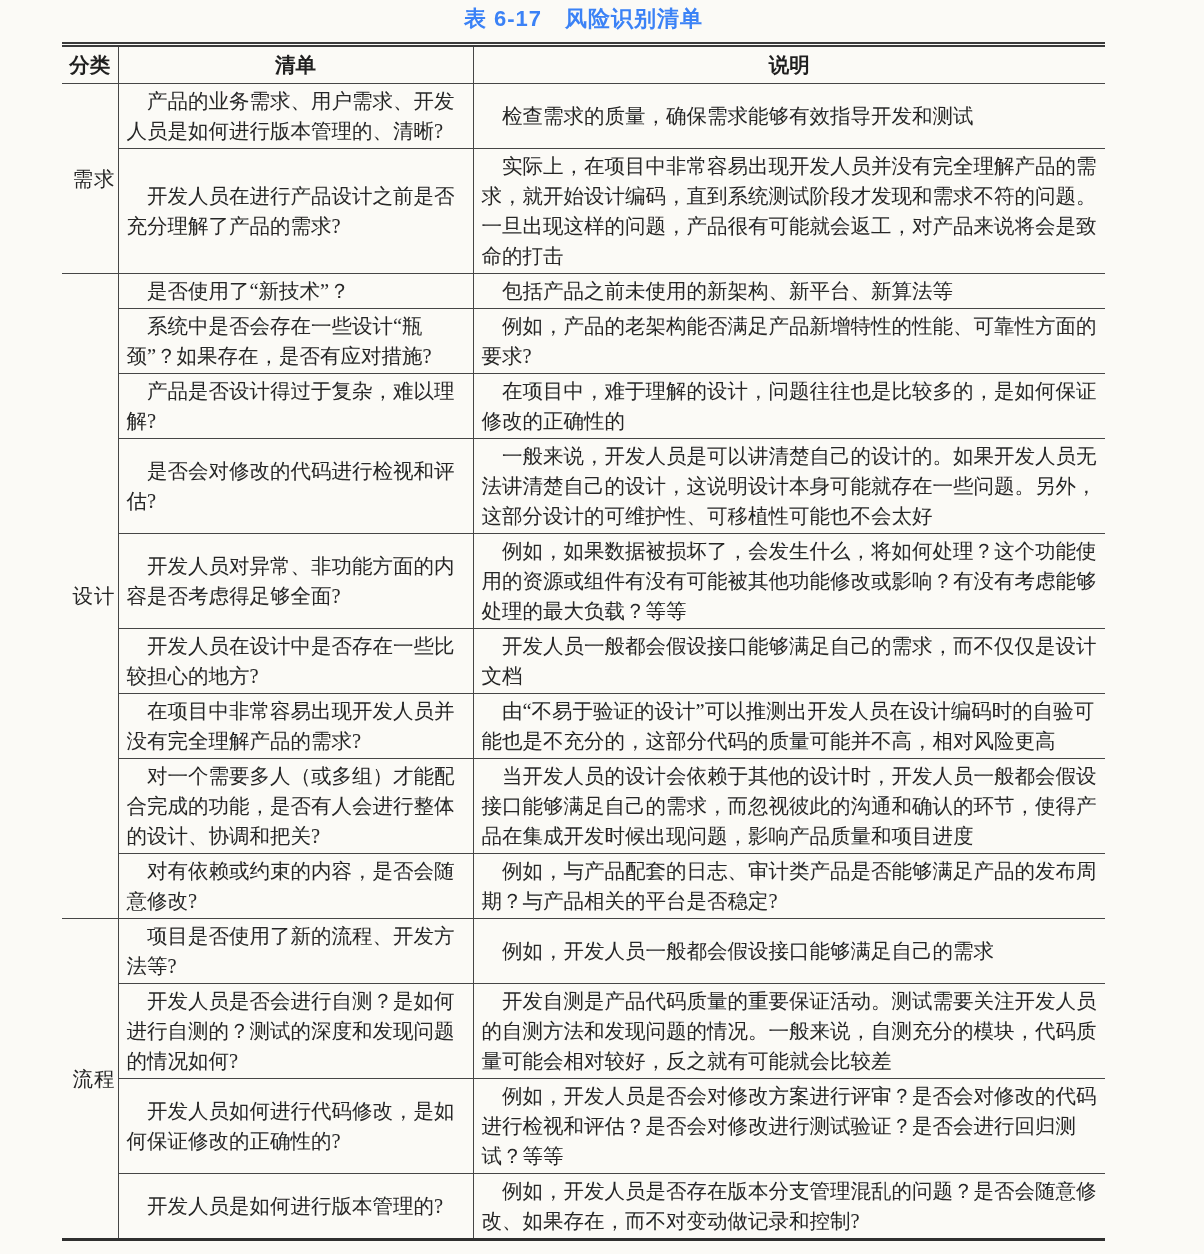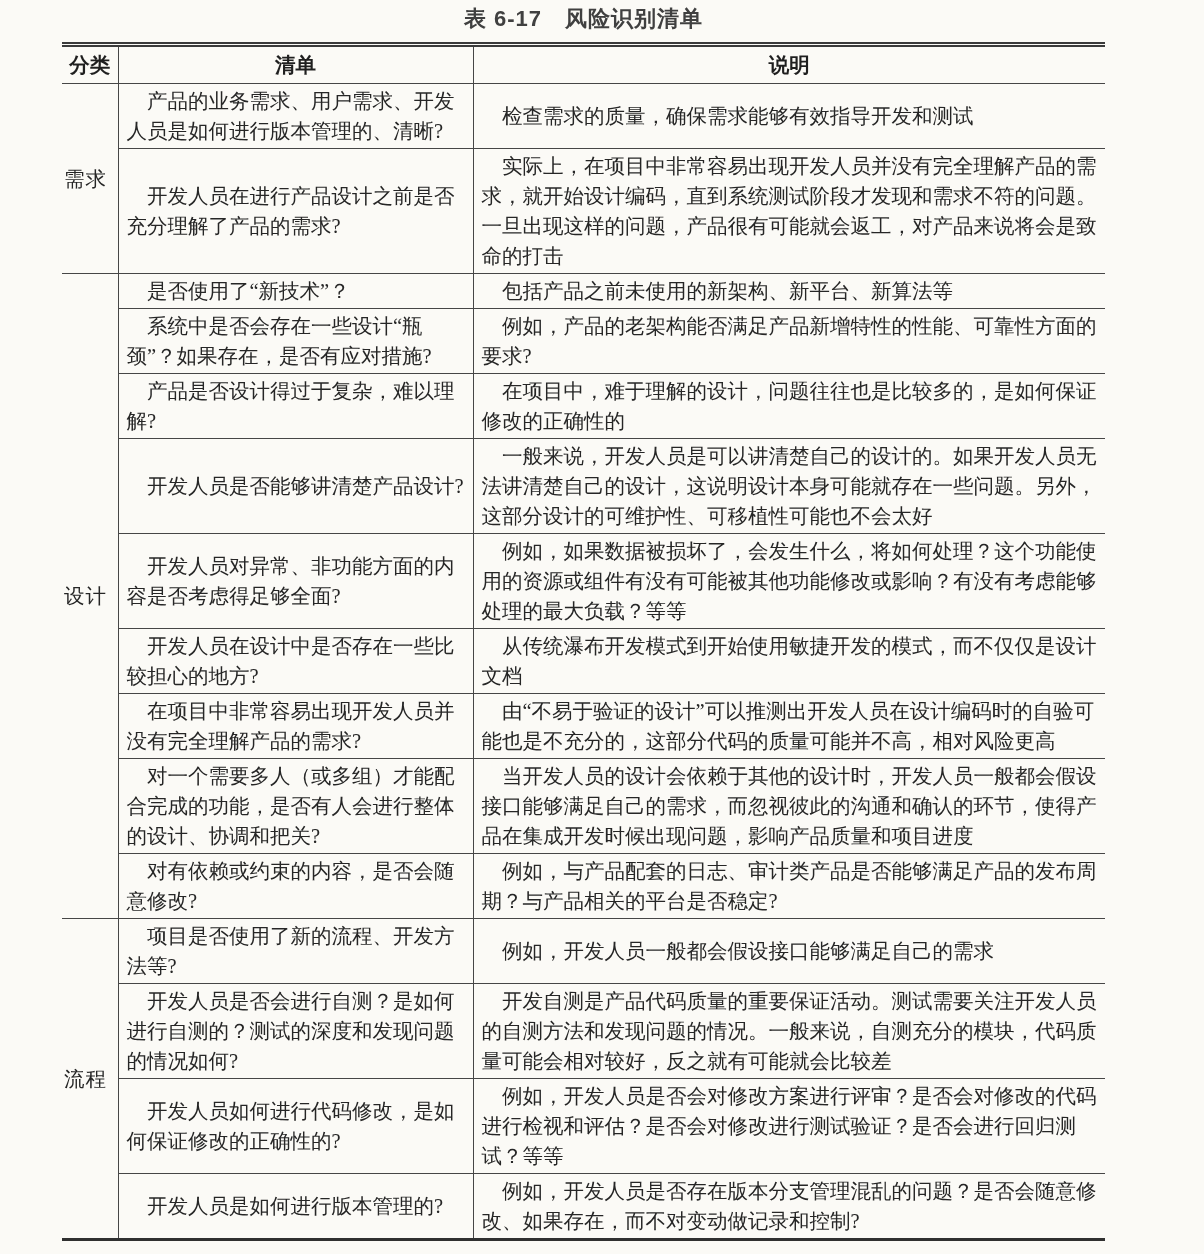--- a/index.html
+++ b/index.html
@@ -20,21 +20,21 @@
     box-sizing: border-box;
   }
   .title {
     width: 1043px;
     margin: 0 0 7px 62px;
     text-align: center;
     font-family: "Liberation Sans", sans-serif;
     font-weight: bold;
     font-size: 22px;
     letter-spacing: 1px;
-    color: #404040;
+    color: #3b82f6;
   }
   table.risk {
     width: 1043px;
     margin-left: 62px;
     border-collapse: collapse;
     table-layout: fixed;
     border-top: 5px double #3a3a3a;
     border-bottom: 3px solid #303030;
     margin-top: 8px;
   }
@@ -55,21 +55,21 @@
     font-size: 20.5px;
     line-height: 30px;
     vertical-align: middle;
     border: 1.5px solid #464646;
     padding: 2px 7px 2px 8px;
     text-indent: 1em;
     word-break: normal;
     color: #262626;
   }
   td.cat {
-    text-align: left;
+    text-align: right;
     text-indent: 0;
     padding: 2px 2px;
     border-left: none;
     letter-spacing: 1px;
   }
   td.desc { border-right: none; }
   th.h-cat  { border-left: none; }
   th.h-desc { border-right: none; }
 </style>
 </head>
@@ -111,30 +111,30 @@
         </tr>
         <tr>
           <td class="chk">系统中是否会存在一些设计“瓶颈”？如果存在，是否有应对措施?</td>
           <td class="desc">例如，产品的老架构能否满足产品新增特性的性能、可靠性方面的要求?</td>
         </tr>
         <tr>
           <td class="chk">产品是否设计得过于复杂，难以理解?</td>
           <td class="desc">在项目中，难于理解的设计，问题往往也是比较多的，是如何保证修改的正确性的</td>
         </tr>
         <tr>
-          <td class="chk">开发人员是否能够讲清楚产品设计?</td>
+          <td class="chk">是否会对修改的代码进行检视和评估?</td>
           <td class="desc">一般来说，开发人员是可以讲清楚自己的设计的。如果开发人员无法讲清楚自己的设计，这说明设计本身可能就存在一些问题。另外，这部分设计的可维护性、可移植性可能也不会太好</td>
         </tr>
         <tr>
           <td class="chk">开发人员对异常、非功能方面的内容是否考虑得足够全面?</td>
           <td class="desc">例如，如果数据被损坏了，会发生什么，将如何处理？这个功能使用的资源或组件有没有可能被其他功能修改或影响？有没有考虑能够处理的最大负载？等等</td>
         </tr>
         <tr>
           <td class="chk">开发人员在设计中是否存在一些比较担心的地方?</td>
-          <td class="desc">从传统瀑布开发模式到开始使用敏捷开发的模式，而不仅仅是设计文档</td>
+          <td class="desc">开发人员一般都会假设接口能够满足自己的需求，而不仅仅是设计文档</td>
         </tr>
         <tr>
           <td class="chk">在项目中非常容易出现开发人员并没有完全理解产品的需求?</td>
           <td class="desc">由“不易于验证的设计”可以推测出开发人员在设计编码时的自验可能也是不充分的，这部分代码的质量可能并不高，相对风险更高</td>
         </tr>
         <tr>
           <td class="chk">对一个需要多人（或多组）才能配合完成的功能，是否有人会进行整体的设计、协调和把关?</td>
           <td class="desc">当开发人员的设计会依赖于其他的设计时，开发人员一般都会假设接口能够满足自己的需求，而忽视彼此的沟通和确认的环节，使得产品在集成开发时候出现问题，影响产品质量和项目进度</td>
         </tr>
         <tr>

